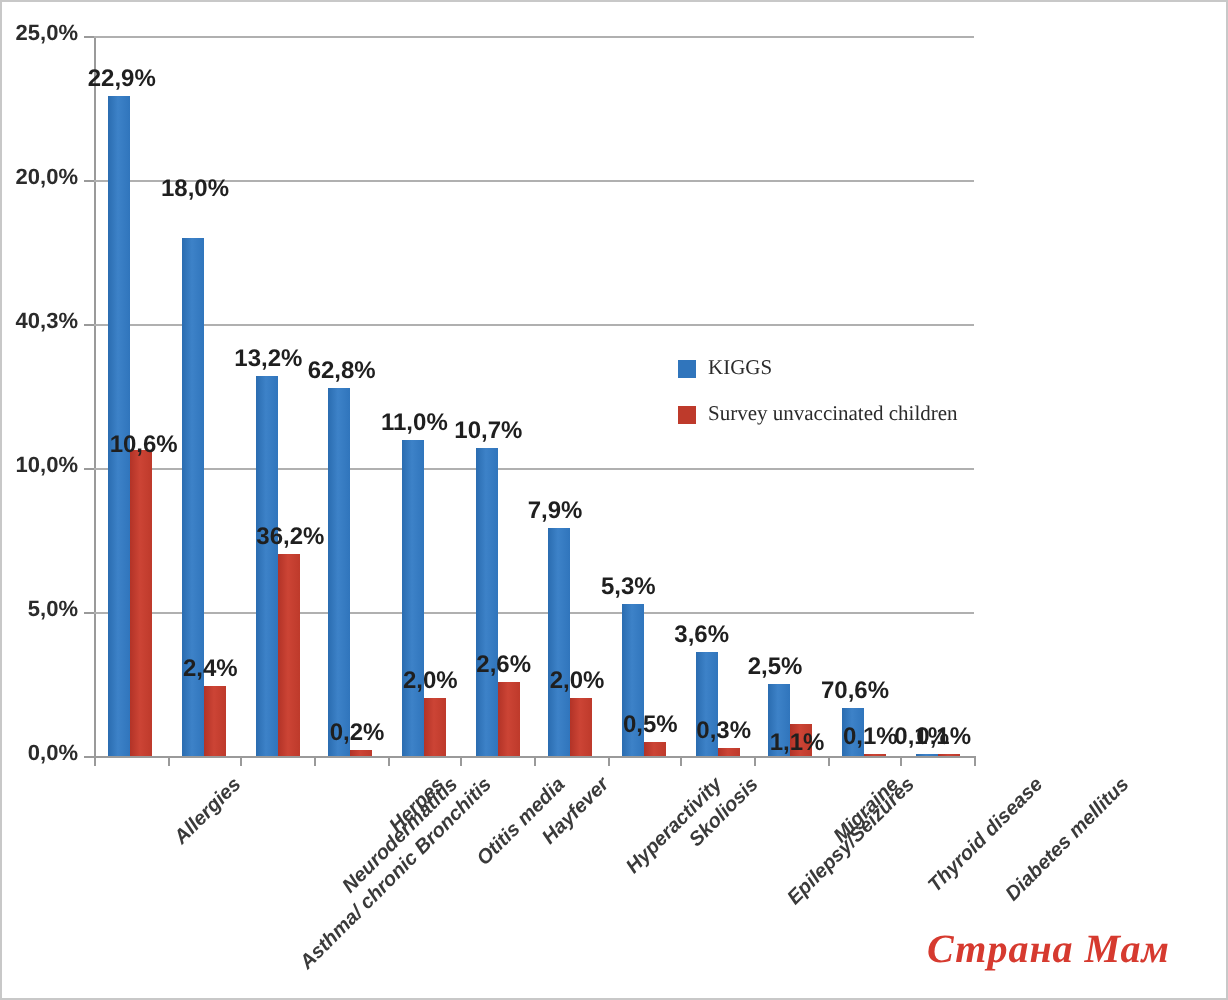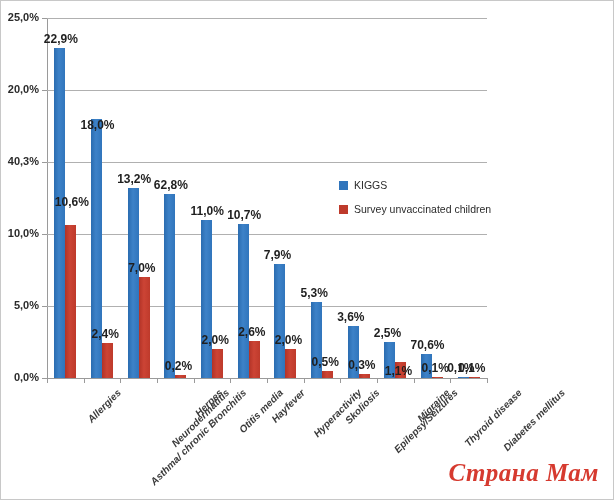--- a/index.html
+++ b/index.html
@@ -125,39 +125,40 @@
     position: absolute;
     left: 338px;
     top: 178px;
     font-size: 10.5px;
     color: #2b2b2b;
   }
   .legend-row {
     display: flex;
     align-items: center;
     margin-bottom: 12px;
+    font-family: Liberation Serif, serif;
   }
   .legend-swatch {
     width: 9px;
     height: 9px;
     margin-right: 6px;
     flex: 0 0 auto;
   }
   .legend-swatch.kiggs { background: #3075bc; }
   .legend-swatch.survey { background: #be3a2b; }
   .legend-text { white-space: nowrap; }
   
   #watermark {
     position: absolute;
-    right: 14px;
+    right: 28px;
     bottom: 12px;
     font-family: "Liberation Serif", serif;
     font-style: italic;
     font-weight: bold;
-    font-size: 25px;
+    font-size: 20px;
     color: #d63a2f;
     letter-spacing: 0.5px;
   }
 </style>
 </head>
 <body>
 
 <div id="chart-frame">
 
   <div id="y-labels">
@@ -173,29 +174,29 @@
 
   <div id="plot-area">
       <div class="gridline" style="top: 288px;"></div>
       <div class="gridline" style="top: 216px;"></div>
       <div class="gridline" style="top: 144px;"></div>
       <div class="gridline" style="top: 72px;"></div>
       <div class="gridline" style="top: 0px;"></div>
       <div class="bar kiggs" style="left: 7.33333px; width: 11px; height: 329.76px;"></div>
       <div class="bar-label" style="left: -3.16667px; width: 32px; bottom: 331.76px;">22,9%</div>
       <div class="bar survey" style="left: 18.3333px; width: 11px; height: 152.64px;"></div>
-      <div class="bar-label" style="left: 7.83333px; width: 32px; bottom: 169px;">10,6%</div>
+      <div class="bar-label" style="left: 7.83333px; width: 32px; bottom: 149px;">10,6%</div>
       <div class="bar kiggs" style="left: 44px; width: 11px; height: 259.2px;"></div>
-      <div class="bar-label" style="left: 33.5px; width: 32px; bottom: 246px;">18,0%</div>
+      <div class="bar-label" style="left: 33.5px; width: 32px; bottom: 277px;">18,0%</div>
       <div class="bar survey" style="left: 55px; width: 11px; height: 34.56px;"></div>
       <div class="bar-label" style="left: 44.5px; width: 32px; bottom: 36.56px;">2,4%</div>
       <div class="bar kiggs" style="left: 80.6667px; width: 11px; height: 190.08px;"></div>
       <div class="bar-label" style="left: 70.1667px; width: 32px; bottom: 192.08px;">13,2%</div>
       <div class="bar survey" style="left: 91.6667px; width: 11px; height: 100.8px;"></div>
-      <div class="bar-label" style="left: 81.1667px; width: 32px; bottom: 102.8px;">7,0%</div>
+      <div class="bar-label" style="left: 81.1667px; width: 32px; bottom: 102.8px;">36,2%</div>
       <div class="bar kiggs" style="left: 117.333px; width: 11px; height: 184.32px;"></div>
       <div class="bar-label" style="left: 106.833px; width: 32px; bottom: 186.32px;">62,8%</div>
       <div class="bar survey" style="left: 128.333px; width: 11px; height: 2.88px;"></div>
       <div class="bar-label" style="left: 117.833px; width: 32px; bottom: 4.88px;">0,2%</div>
       <div class="bar kiggs" style="left: 154px; width: 11px; height: 158.4px;"></div>
       <div class="bar-label" style="left: 143.5px; width: 32px; bottom: 160.4px;">11,0%</div>
       <div class="bar survey" style="left: 165px; width: 11px; height: 28.8px;"></div>
       <div class="bar-label" style="left: 154.5px; width: 32px; bottom: 30.8px;">2,0%</div>
       <div class="bar kiggs" style="left: 190.667px; width: 11px; height: 154.08px;"></div>
       <div class="bar-label" style="left: 180.167px; width: 32px; bottom: 156.08px;">10,7%</div>

